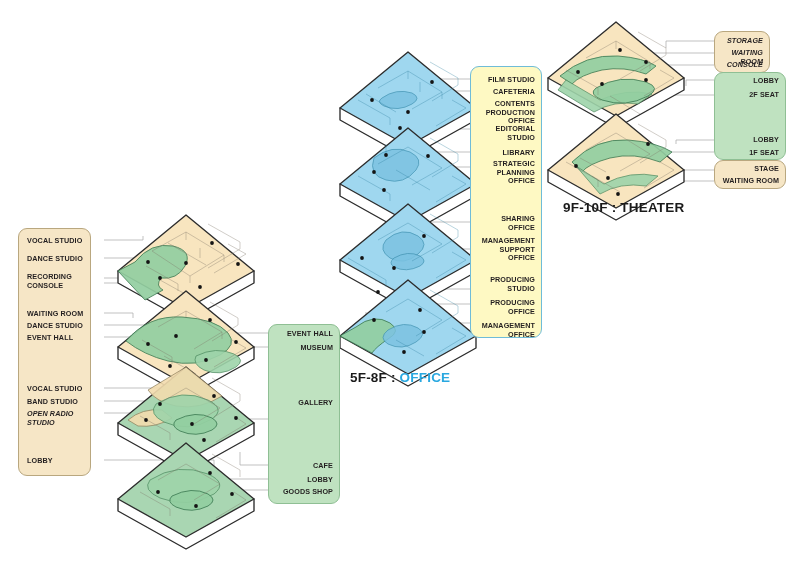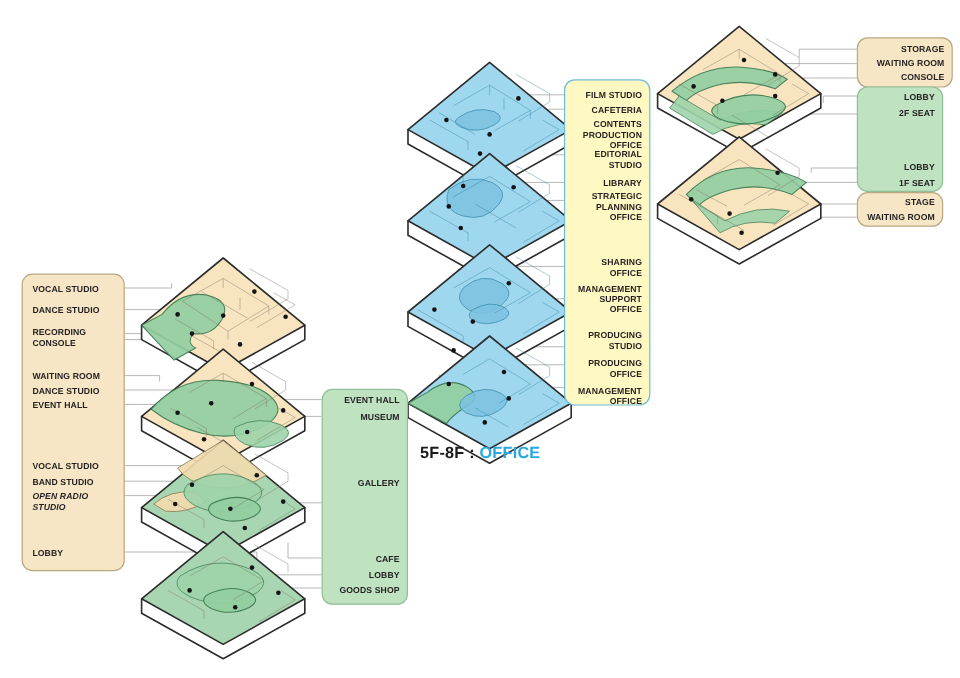--- a/index.html
+++ b/index.html
@@ -325,21 +325,21 @@
       </g>
       <g class="dot">
         <circle cx="648" cy="144" r="1.9"></circle>
           <circle cx="576" cy="166" r="1.9"></circle>
         <circle cx="608" cy="178" r="1.9"></circle>
           <circle cx="618" cy="194" r="1.9"></circle>
       </g>
     </g>
   </svg>
 
-  <div class="panel tan" style="left:18px;top:228px;width:86px;height:248px;">
+  <div class="panel tan" style="left:18px;top:228px;width:73px;height:248px;">
     <div class="lbl l" style="left:8px;top:8px;">VOCAL STUDIO</div>
     <div class="lbl l" style="left:8px;top:26px;">DANCE STUDIO</div>
     <div class="lbl l" style="left:8px;top:44px;">RECORDING
 CONSOLE</div>
     <div class="lbl l" style="left:8px;top:81px;">WAITING ROOM</div>
     <div class="lbl l" style="left:8px;top:93px;">DANCE STUDIO</div>
     <div class="lbl l" style="left:8px;top:105px;">EVENT HALL</div>
     <div class="lbl l" style="left:8px;top:156px;">VOCAL STUDIO</div>
     <div class="lbl l" style="left:8px;top:169px;">BAND STUDIO</div>
     <div class="lbl l" style="left:8px;top:181px;font-style:italic;">OPEN RADIO
@@ -374,21 +374,21 @@
 SUPPORT
 OFFICE</div>
     <div class="lbl r" style="right:6px;top:209px;">PRODUCING
 STUDIO</div>
     <div class="lbl r" style="right:6px;top:232px;">PRODUCING
 OFFICE</div>
     <div class="lbl r" style="right:6px;top:255px;">MANAGEMENT
 OFFICE</div>
   </div>
 
-  <div class="panel tan" style="left:714px;top:31px;width:80px;height:42px;">
+  <div class="panel tan" style="left:714px;top:31px;width:56px;height:42px;font-style:italic;">
     <div class="lbl r" style="right:6px;top:5px;">STORAGE</div>
     <div class="lbl r" style="right:6px;top:17px;">WAITING ROOM</div>
     <div class="lbl r" style="right:6px;top:29px;">CONSOLE</div>
   </div>
 
   <div class="panel green" style="left:714px;top:72px;width:72px;height:88px;">
     <div class="lbl r" style="right:6px;top:4px;">LOBBY</div>
     <div class="lbl r" style="right:6px;top:18px;">2F SEAT</div>
     <div class="lbl r" style="right:6px;top:63px;">LOBBY</div>
     <div class="lbl r" style="right:6px;top:76px;">1F SEAT</div>
@@ -397,14 +397,17 @@
   <div class="panel tan" style="left:714px;top:160px;width:72px;height:29px;">
     <div class="lbl r" style="right:6px;top:4px;">STAGE</div>
     <div class="lbl r" style="right:6px;top:16px;">WAITING ROOM</div>
   </div>
 
 
   <div class="title" style="left:350px;top:370px;">
     <span>5F-8F : </span><span class="blue">OFFICE</span>
   </div>
 
+  <div class="title" style="left:563px;top:200px;">
+    <span>9F-10F : THEATER</span>
+  </div>
 
 </div>
 
 </body></html>

